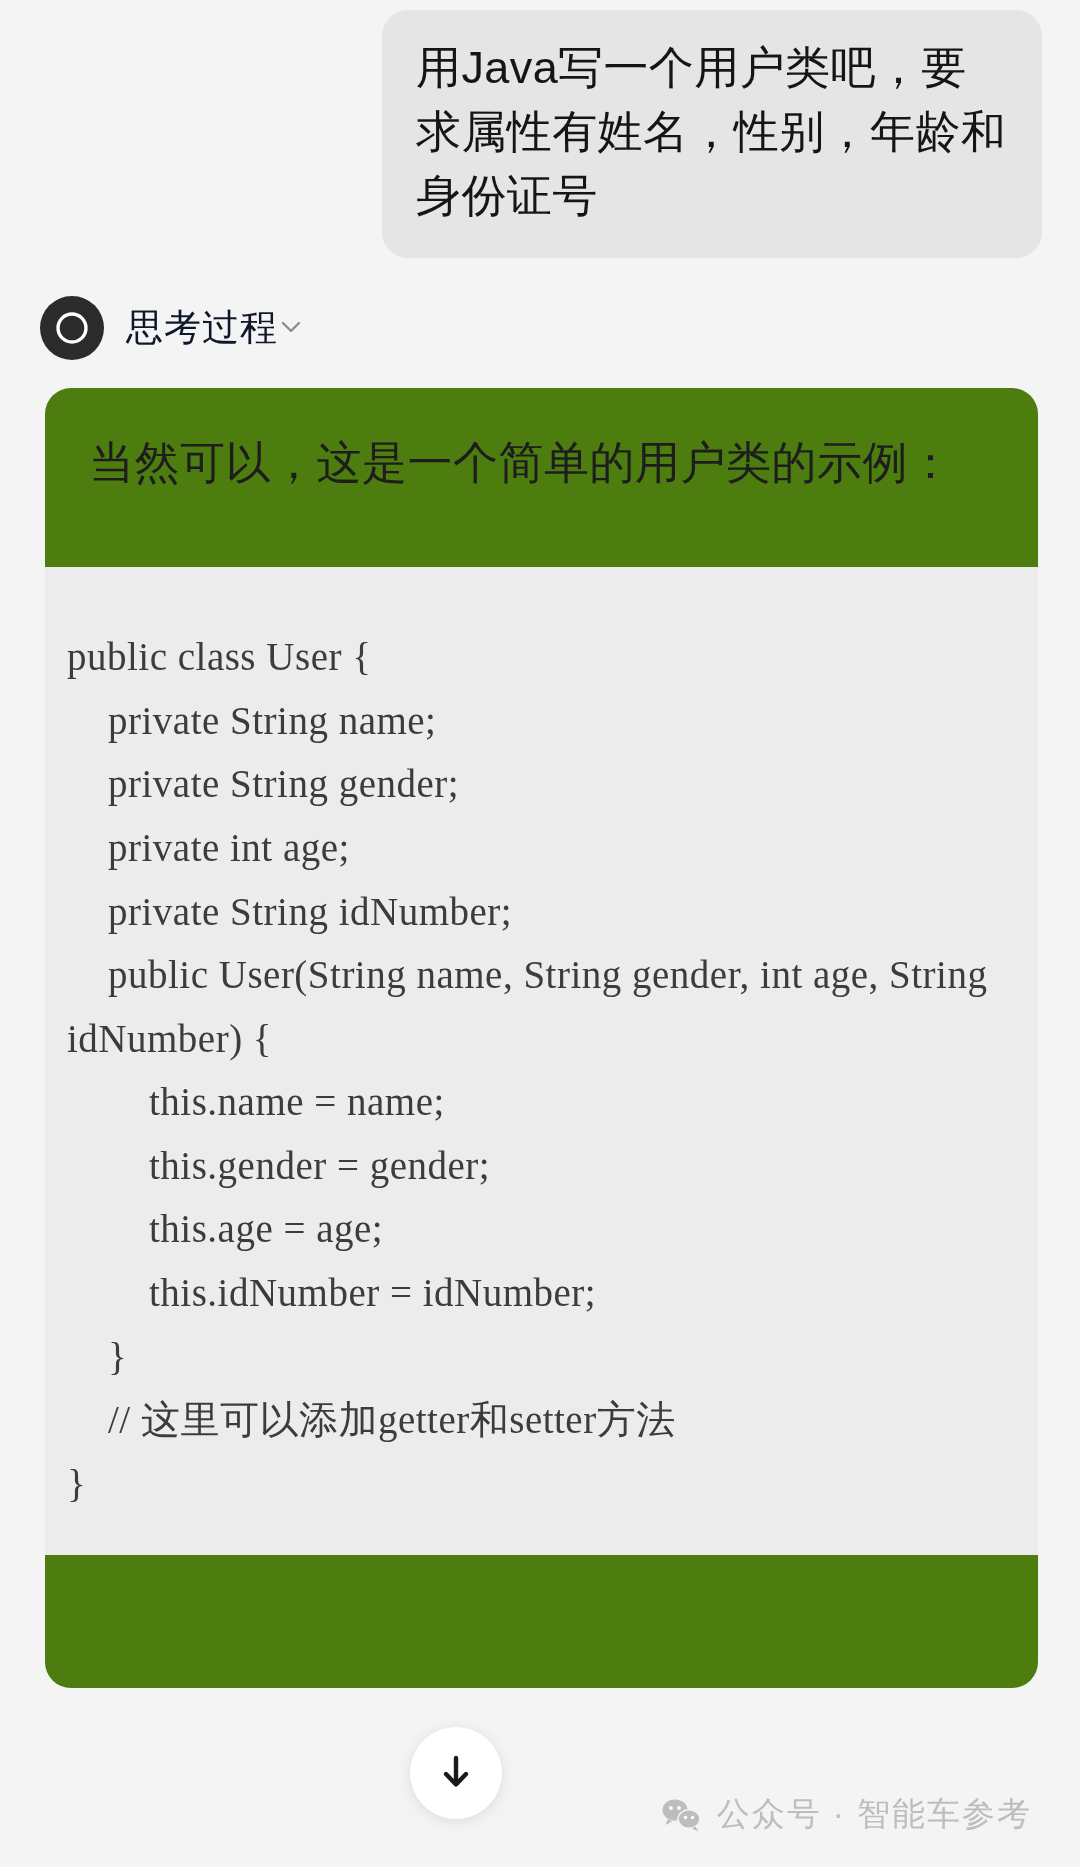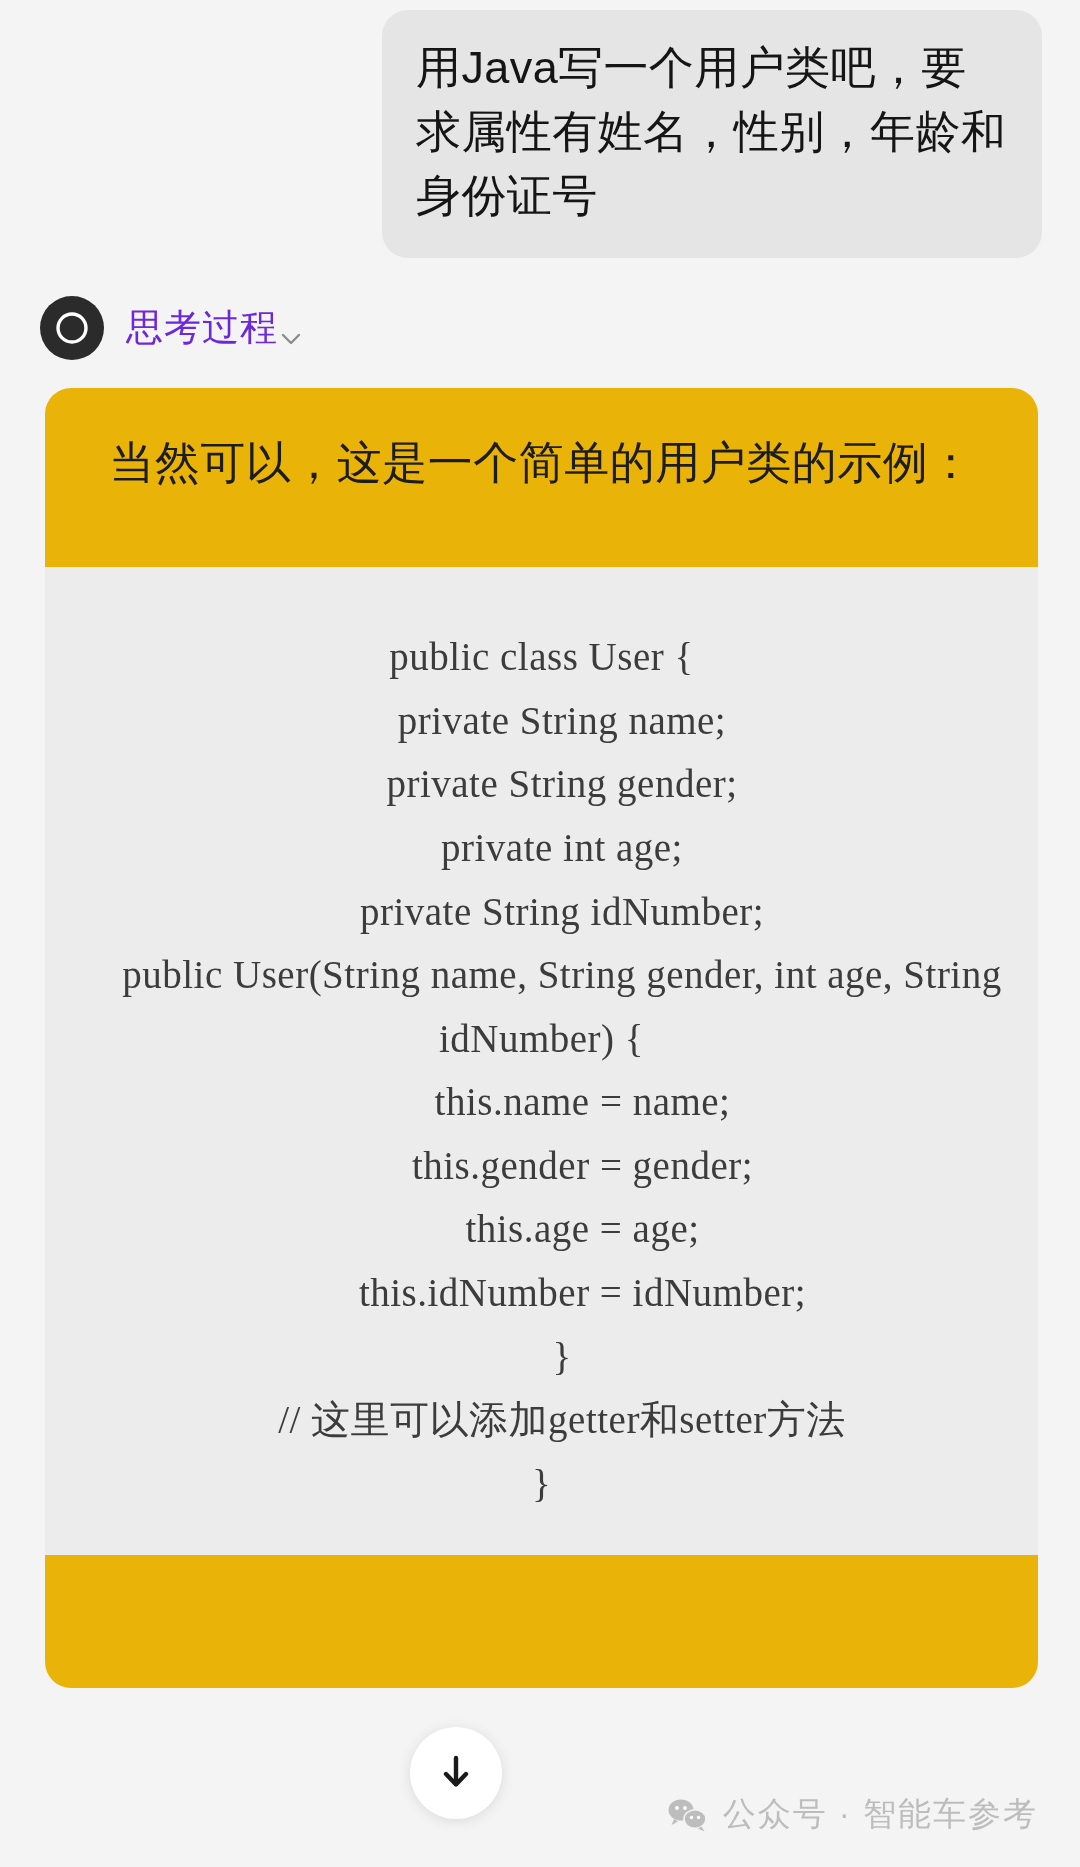--- a/index.html
+++ b/index.html
@@ -61,42 +61,41 @@
     flex: 0 0 64px;
     display: flex;
     align-items: center;
     justify-content: center;
   }
 
   .avatar svg { display: block; }
 
   .thinking-label {
     display: flex;
-    align-items: center;
-    color: #6d28d9;
+    align-items: flex-start;
+    color: #0f172a;
     font-size: 37px;
     letter-spacing: 1px;
   }
 
   .chevron {
     display: inline-block;
     width: 26px;
     height: 26px;
     position: relative;
     top: 4px;
   }
 
   
   .assistant-card {
     margin: 28px 42px 0 45px;
-    background: #eab308;
+    background: #4d7c0f;
     border-radius: 26px;
     padding: 42px 40px 0 40px;
     min-height: 1300px;
-    text-align: center;
   }
 
   .answer-text {
     color: #1d1d1d;
     font-size: 45px;
     line-height: 1.46;
     letter-spacing: 0.5px;
     padding: 0 4px;
   }
 
@@ -132,21 +131,21 @@
     align-items: center;
     justify-content: center;
     border: none;
     cursor: pointer;
     z-index: 5;
   }
 
   
   .watermark {
     position: absolute;
-    right: 42px;
+    right: 48px;
     top: 1792px;
     display: flex;
     align-items: center;
     gap: 14px;
     color: #bdbdbd;
     font-size: 33px;
     letter-spacing: 2px;
     z-index: 6;
     pointer-events: none;
   }

